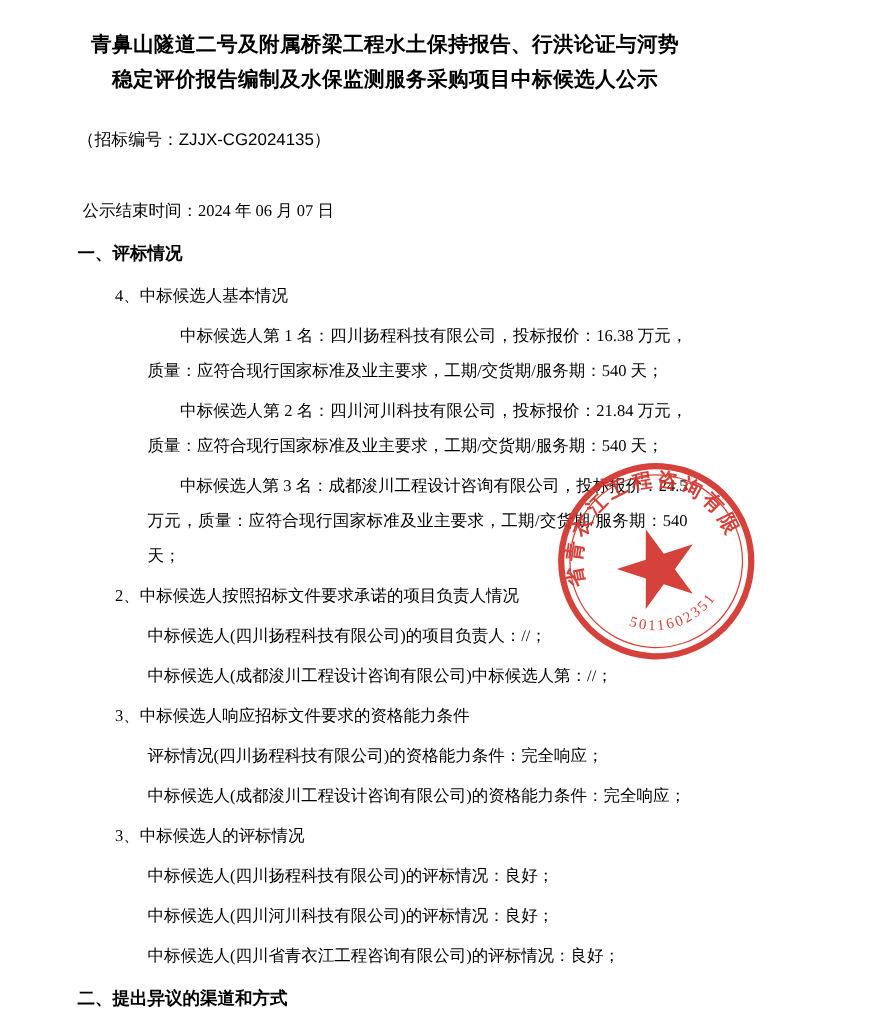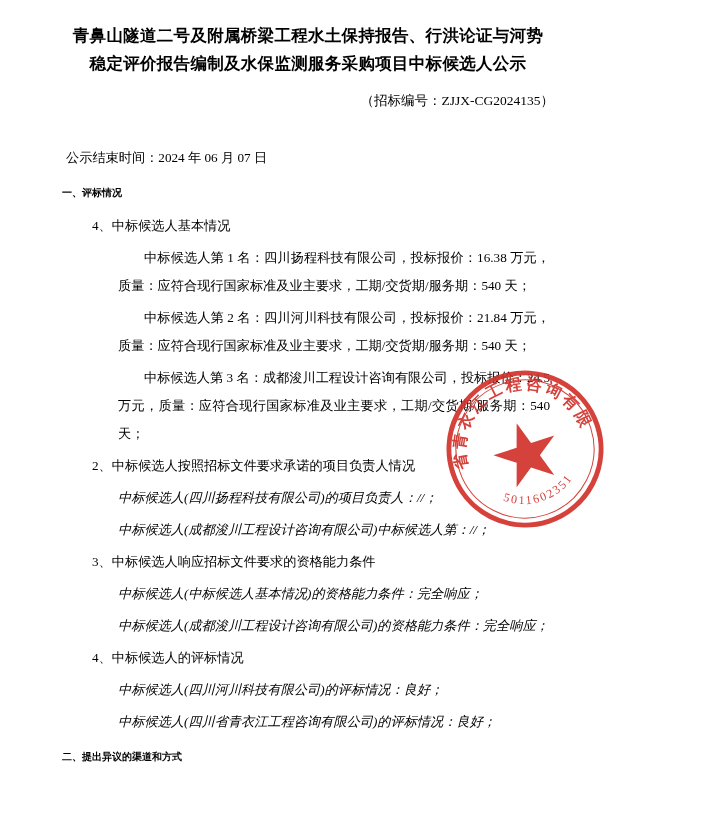--- a/index.html
+++ b/index.html
@@ -25,42 +25,42 @@
   .doc-title {
     text-align: center;
     font-size: 16.5px;
     font-weight: bold;
     line-height: 28px;
     letter-spacing: 0.3px;
     margin: 0 6px;
     color: #000;
   }
   .doc-subtitle {
-    text-align: right;
+    text-align: left;
     font-size: 13.5px;
     line-height: 26px;
-    margin-top: 10px;
-    font-family: Liberation Serif, serif;
+    margin-top: 21px;
+    font-family: Liberation Sans, sans-serif;
   }
   .spacer-1 { height: 26px; }
   .para {
     font-size: 13.2px;
     line-height: 28px;
     text-align: justify;
     margin: 4px;
   }
   .sect-head {
-    font-size: 10px;
+    font-size: 14px;
     font-weight: bold;
     line-height: 30px;
     margin-top: 6px;
   }
   .ind-0 { text-indent: 0; }
   .ind-1 { text-indent: 26px; }
-  .ind-3 { padding-left: 52px; text-indent: 0; font-style: italic; }
+  .ind-3 { padding-left: 52px; text-indent: 0; }
   .ind-3i { padding-left: 52px; text-indent: 26px; }
   
   .seal {
     position: absolute;
     right: 2px;
     top: 360px;
     width: 178px;
     height: 178px;
     pointer-events: none;
     opacity: 0.92;
@@ -87,24 +87,25 @@
 
   <p class="para ind-3i">中标候选人第 1 名：四川扬程科技有限公司，投标报价：16.38 万元，质量：应符合现行国家标准及业主要求，工期/交货期/服务期：540 天；</p>
   <p class="para ind-3i">中标候选人第 2 名：四川河川科技有限公司，投标报价：21.84 万元，质量：应符合现行国家标准及业主要求，工期/交货期/服务期：540 天；</p>
   <p class="para ind-3i">中标候选人第 3 名：成都浚川工程设计咨询有限公司，投标报价：24.5 万元，质量：应符合现行国家标准及业主要求，工期/交货期/服务期：540 天；</p>
 
   <p class="para ind-1">2、中标候选人按照招标文件要求承诺的项目负责人情况</p>
   <p class="para ind-3">中标候选人(四川扬程科技有限公司)的项目负责人：//；</p>
   <p class="para ind-3">中标候选人(成都浚川工程设计咨询有限公司)中标候选人第：//；</p>
 
   <p class="para ind-1">3、中标候选人响应招标文件要求的资格能力条件</p>
-  <p class="para ind-3">中标候选人(中标候选人基本情况)的资格能力条件：完全响应；</p>
+  <p class="para ind-3">评标情况(四川扬程科技有限公司)的资格能力条件：完全响应；</p>
   <p class="para ind-3">中标候选人(成都浚川工程设计咨询有限公司)的资格能力条件：完全响应；</p>
 
-  <p class="para ind-1">4、中标候选人的评标情况</p>
+  <p class="para ind-1">3、中标候选人的评标情况</p>
+  <p class="para ind-3">中标候选人(四川扬程科技有限公司)的评标情况：良好；</p>
   <p class="para ind-3">中标候选人(四川河川科技有限公司)的评标情况：良好；</p>
   <p class="para ind-3">中标候选人(四川省青衣江工程咨询有限公司)的评标情况：良好；</p>
 
   <div class="sect-head">二、提出异议的渠道和方式</div>
 
   <div class="seal">
     <svg width="178" height="178" viewBox="0 0 178 178" aria-hidden="true">
       <g transform="rotate(-18 89 89)">
         <circle cx="89" cy="89" r="76" fill="none" stroke="#d2322b" stroke-width="5"></circle>
         <circle cx="89" cy="89" r="69" fill="none" stroke="#d2322b" stroke-width="1"></circle>

